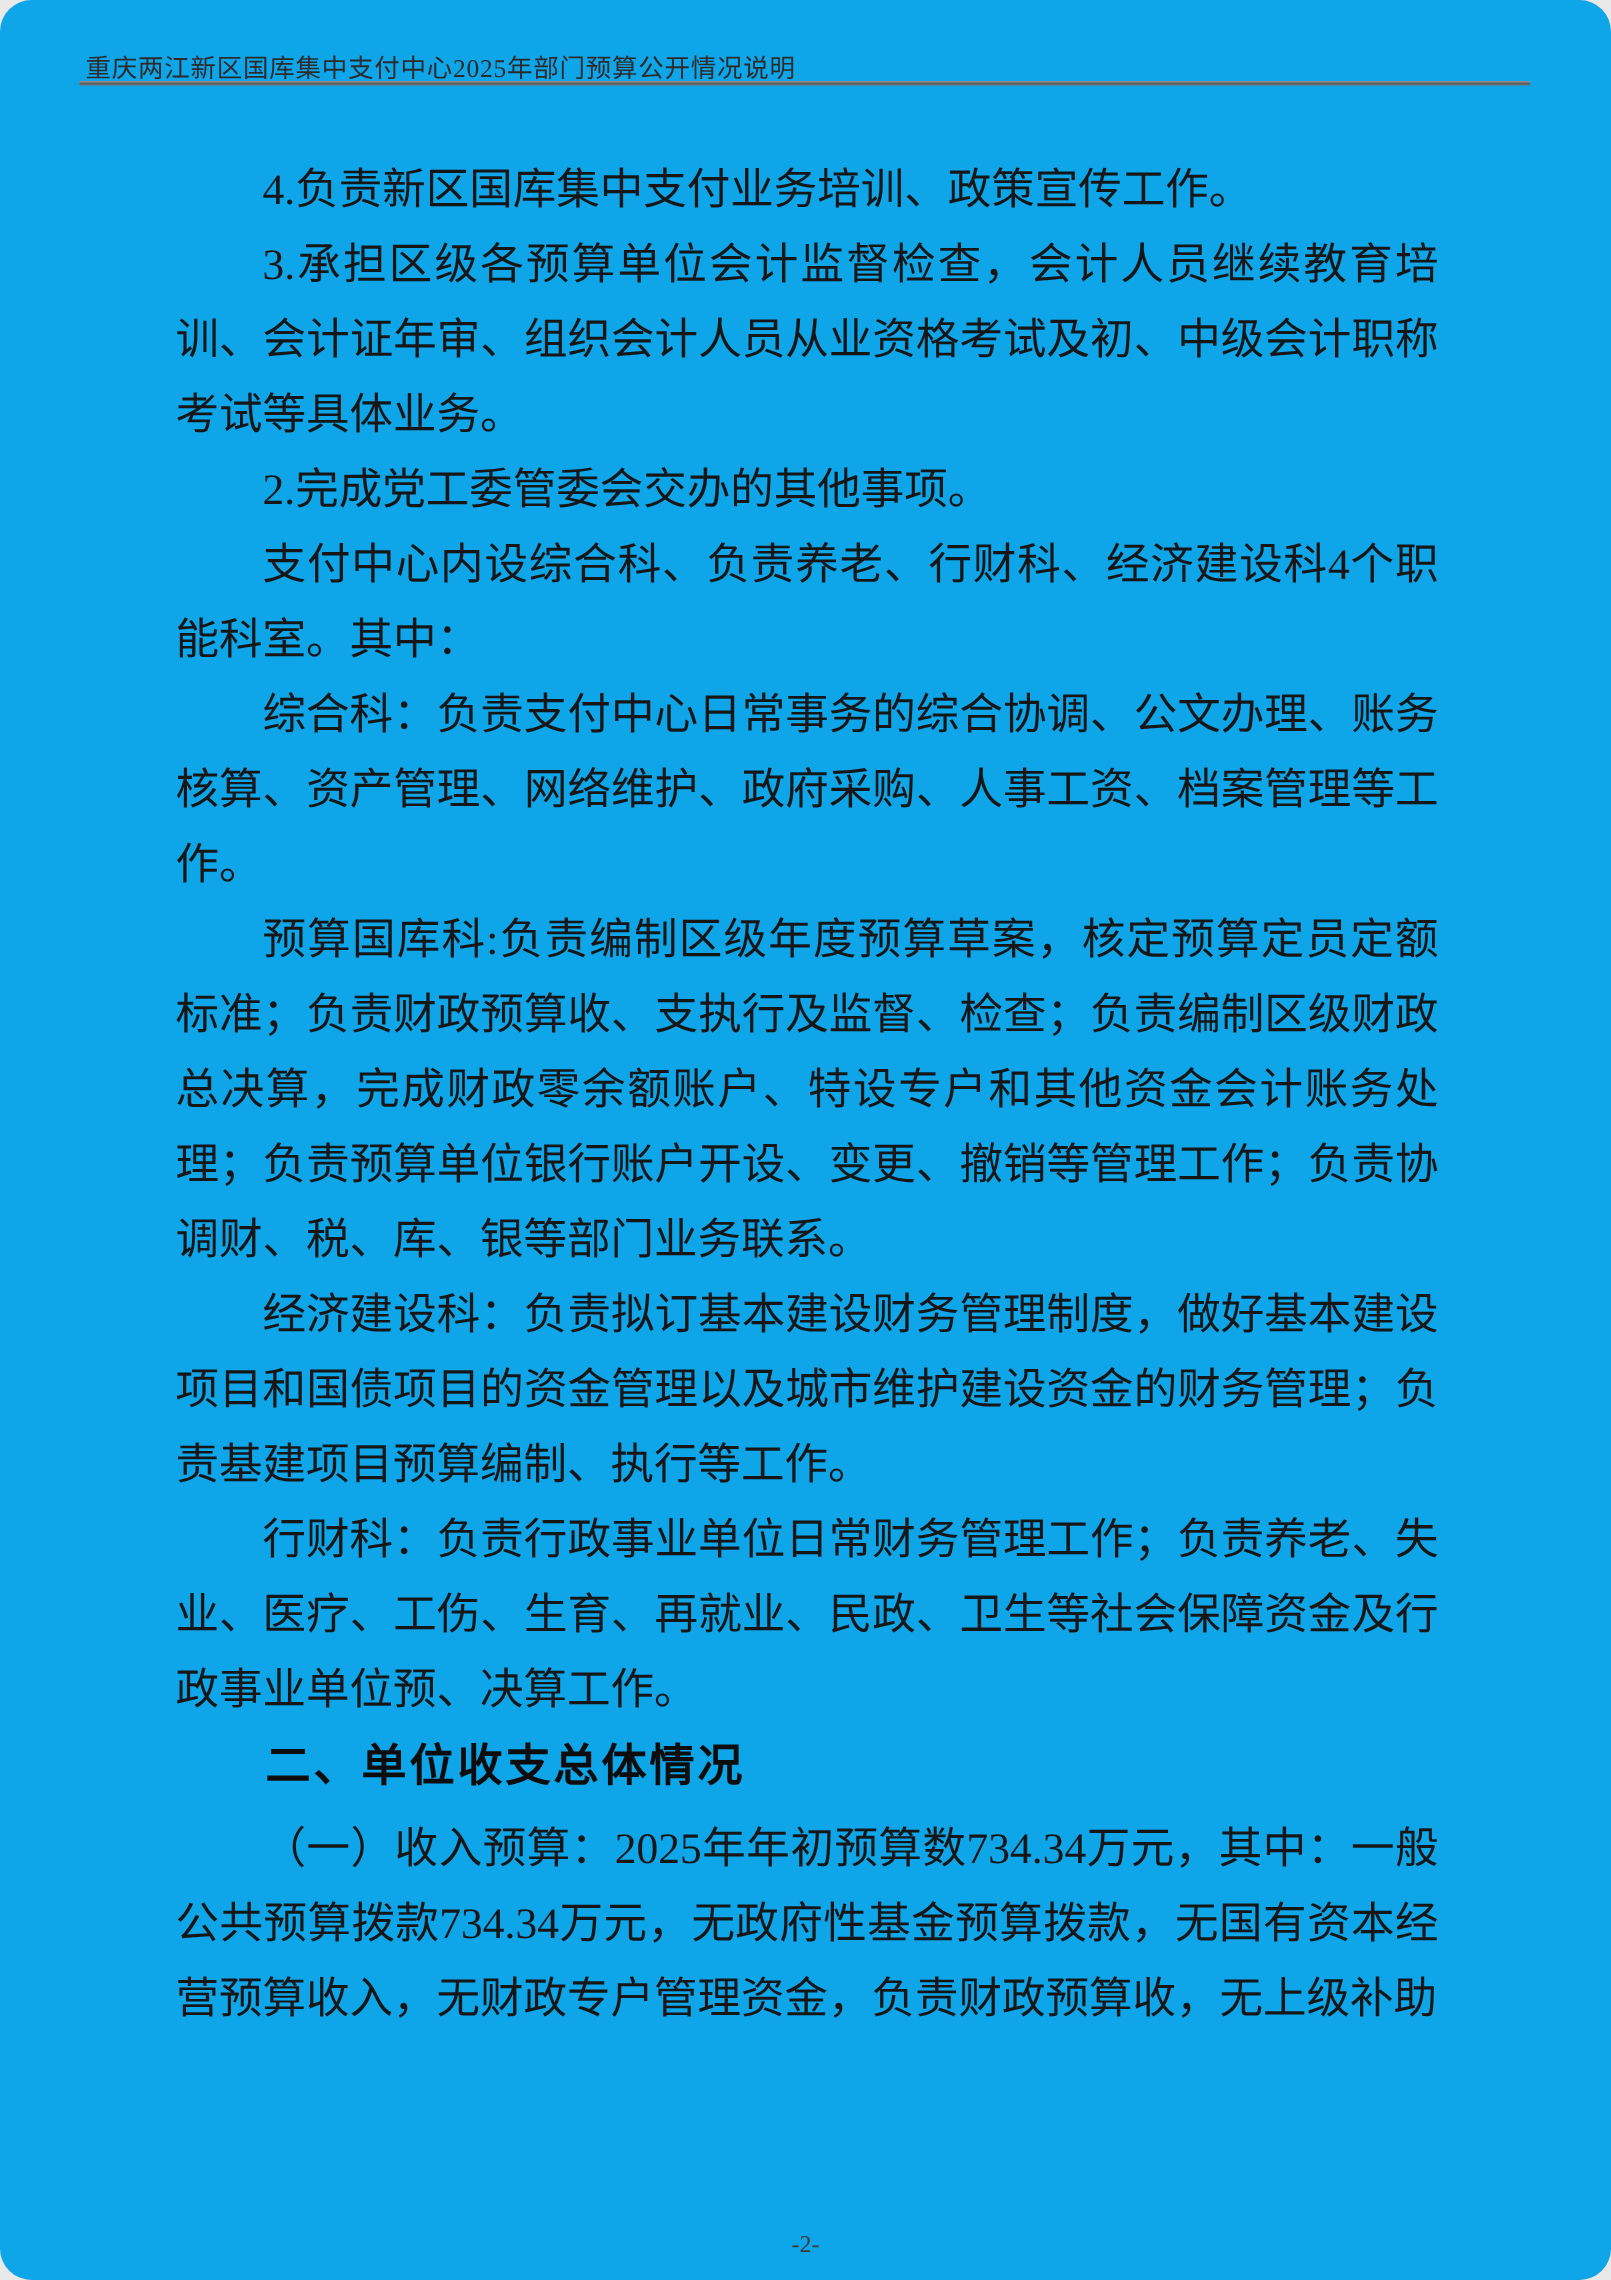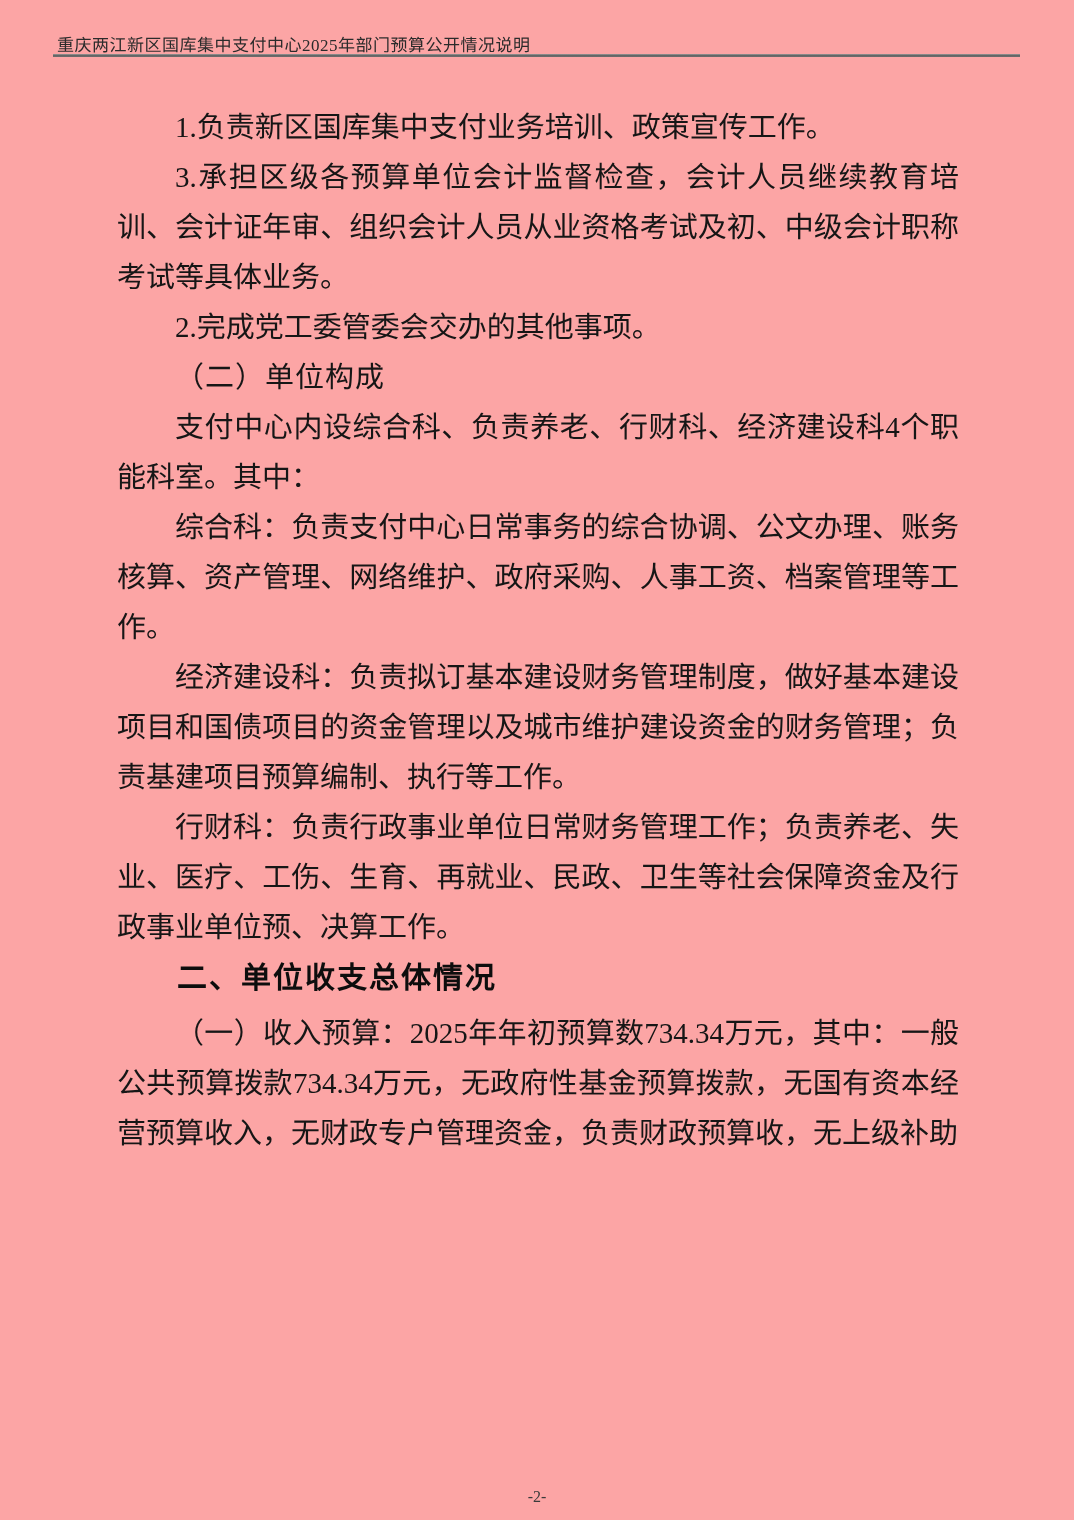--- a/index.html
+++ b/index.html
@@ -5,23 +5,24 @@
   html, body {
     margin: 0;
     padding: 0;
     background: #e9e9e9;
   }
   .page {
     position: relative;
     width: 1074px;
     height: 1520px;
     margin: 0 auto;
-    background: #fca5a5;
+    background: #0ea5e9;
     overflow: hidden;
     font-family: "Liberation Serif", serif;
+    border-radius: 21px;
   }
   .running-header {
     position: absolute;
     left: 57px;
     top: 31px;
     font-size: 17px;
     letter-spacing: 0.5px;
     color: #2b2b2b;
     white-space: nowrap;
   }
@@ -75,26 +76,26 @@
 </head>
 <body>
 
 <div class="page">
 
   <div class="running-header">重庆两江新区国库集中支付中心2025年部门预算公开情况说明</div>
 
   <div class="header-rule"></div>
 
   <div class="doc-body">
-    <p class="para">1.负责新区国库集中支付业务培训、政策宣传工作。</p>
+    <p class="para">4.负责新区国库集中支付业务培训、政策宣传工作。</p>
     <p class="para">3.承担区级各预算单位会计监督检查，会计人员继续教育培训、会计证年审、组织会计人员从业资格考试及初、中级会计职称考试等具体业务。</p>
     <p class="para">2.完成党工委管委会交办的其他事项。</p>
-    <p class="subhead">（二）单位构成</p>
     <p class="para">支付中心内设综合科、负责养老、行财科、经济建设科4个职能科室。其中：</p>
     <p class="para">综合科：负责支付中心日常事务的综合协调、公文办理、账务核算、资产管理、网络维护、政府采购、人事工资、档案管理等工作。</p>
+    <p class="para">预算国库科:负责编制区级年度预算草案，核定预算定员定额标准；负责财政预算收、支执行及监督、检查；负责编制区级财政总决算，完成财政零余额账户、特设专户和其他资金会计账务处理；负责预算单位银行账户开设、变更、撤销等管理工作；负责协调财、税、库、银等部门业务联系。</p>
     <p class="para">经济建设科：负责拟订基本建设财务管理制度，做好基本建设项目和国债项目的资金管理以及城市维护建设资金的财务管理；负责基建项目预算编制、执行等工作。</p>
     <p class="para">行财科：负责行政事业单位日常财务管理工作；负责养老、失业、医疗、工伤、生育、再就业、民政、卫生等社会保障资金及行政事业单位预、决算工作。</p>
     <p class="main-heading">二、单位收支总体情况</p>
     <p class="para">（一）收入预算：2025年年初预算数734.34万元，其中：一般公共预算拨款734.34万元，无政府性基金预算拨款，无国有资本经营预算收入，无财政专户管理资金，负责财政预算收，无上级补助</p>
   </div>
 
   <div class="page-footer">-2-</div>
 
 </div>
 

